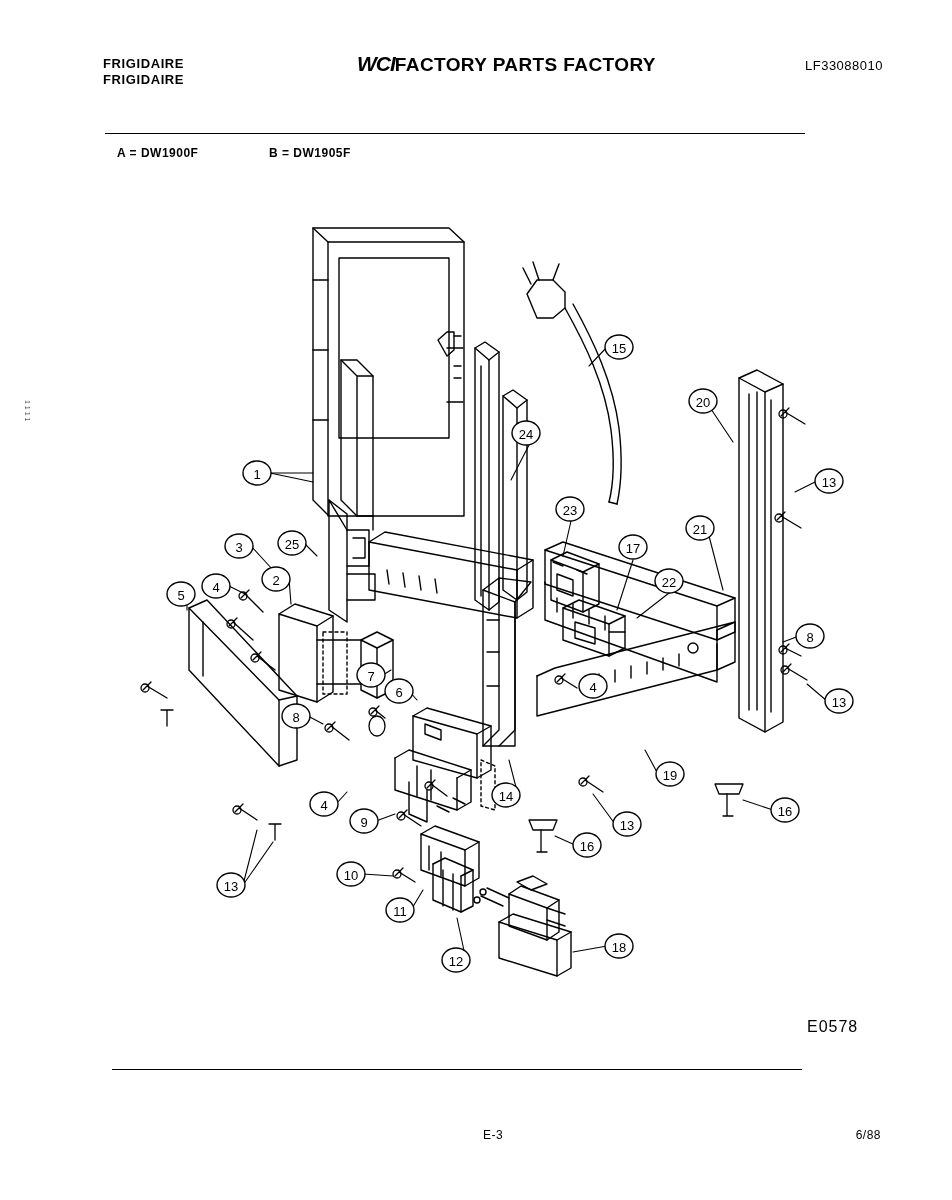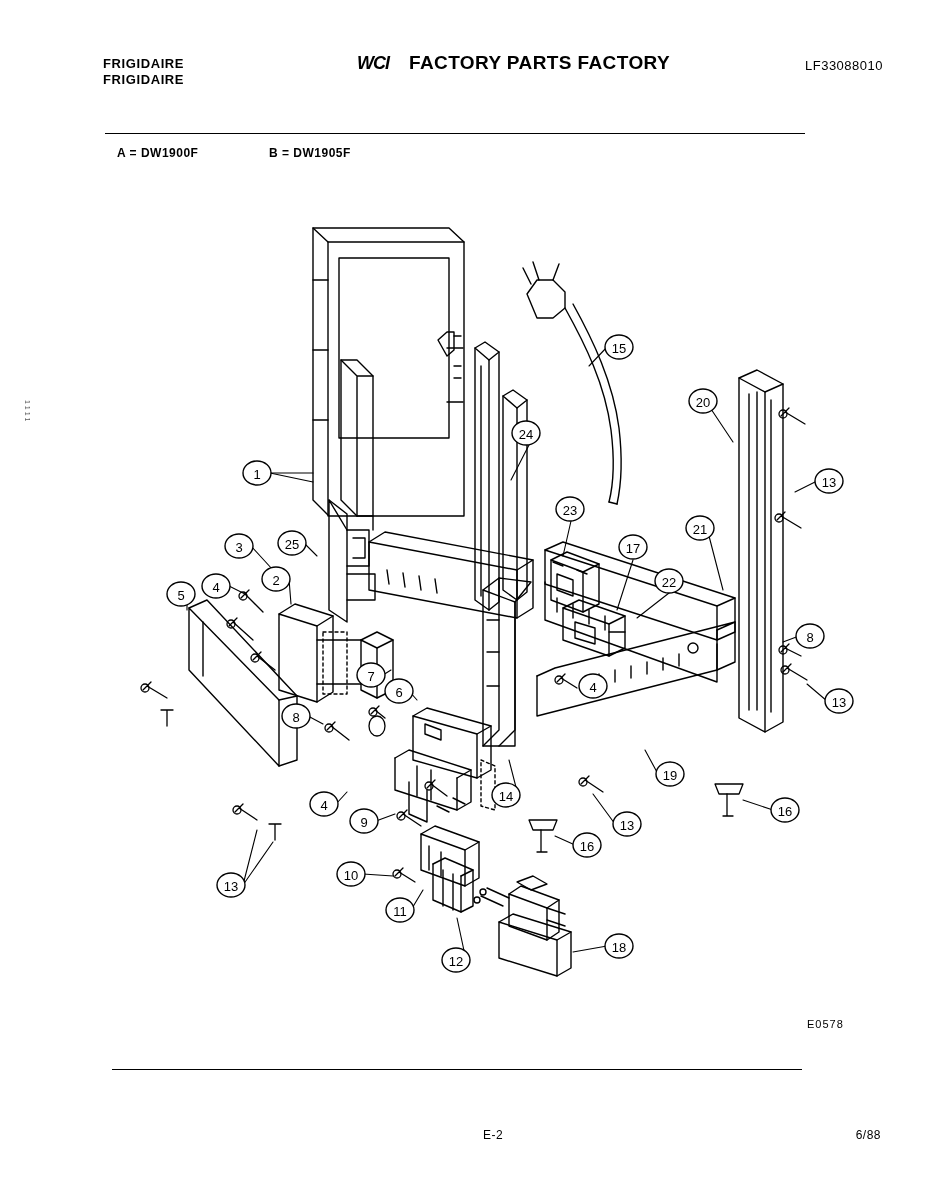--- a/index.html
+++ b/index.html
@@ -39,23 +39,23 @@
     left: 340px;
     top: 52px;
     font-size: 19px;
     font-weight: bold;
     letter-spacing: 0.4px;
     white-space: nowrap;
   }
   .wci {
     font-style: italic;
     font-weight: bold;
-    font-size: 18px;
+    font-size: 21px;
     letter-spacing: -1px;
-    margin-right: 20px;
+    margin-right: 0;
   }
   .doc-number {
     position: absolute;
     right: 86px;
     top: 58px;
     font-size: 13px;
     letter-spacing: 0.5px;
     white-space: nowrap;
   }
   .rule {
@@ -74,21 +74,21 @@
     letter-spacing: 0.5px;
     font-weight: bold;
   }
   .model-row span.model-a { position: absolute; left: 0; top: 0; white-space: nowrap; }
   .model-row span.model-b { position: absolute; left: 152px; top: 0; white-space: nowrap; text-align: right; }
 
   .figure-code {
     position: absolute;
     left: 790px;
     top: 1018px;
-    font-size: 11px;
+    font-size: 16px;
     letter-spacing: 1px;
   }
   .footer-page {
     position: absolute;
     left: 466px;
     top: 1128px;
     font-size: 12px;
     letter-spacing: 0.5px;
   }
   .footer-date {
@@ -510,15 +510,15 @@
           <g>
             <ellipse cx="275" cy="373" rx="14" ry="12" fill="#ffffff" stroke="#000" stroke-width="1.4"></ellipse>
             <text x="275" y="374" class="callout-num" fill="#000" stroke="none">25</text>
           </g>
         </g>
     </svg>
   </div>
 
   <div class="rule rule-bottom"></div>
   <div class="figure-code">E0578</div>
-  <div class="footer-page">E-2</div>
+  <div class="footer-page">E-3</div>
   <div class="footer-date">6/88</div>
 </div>
 
 </body></html>

